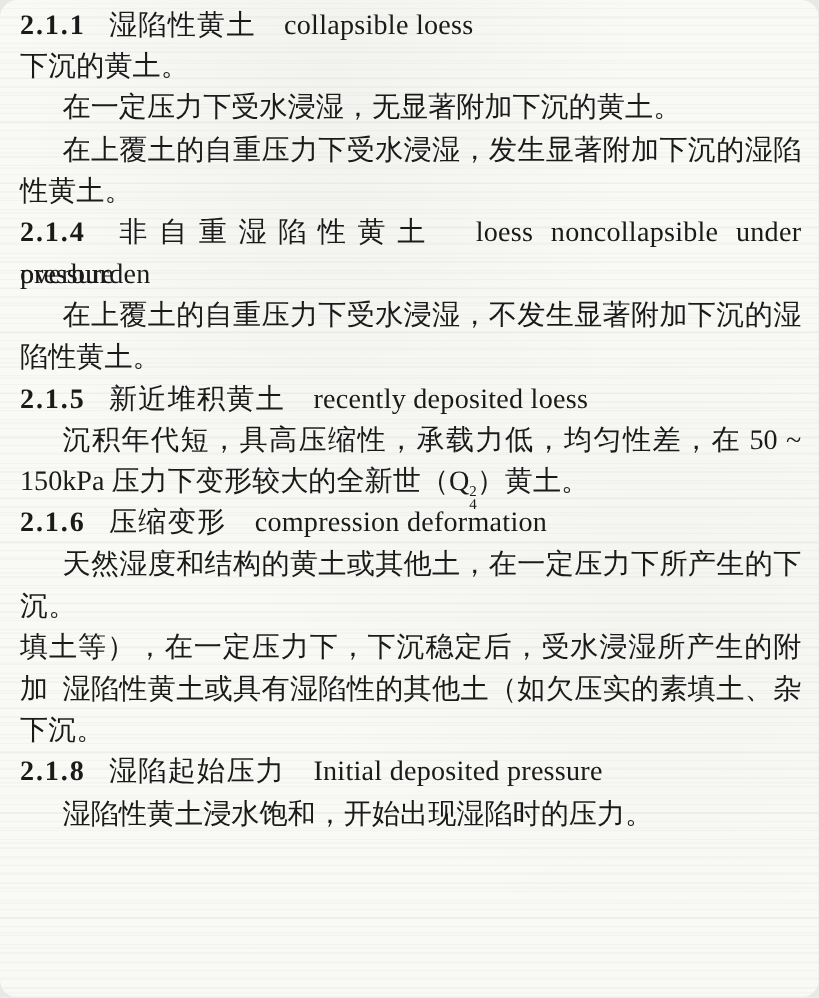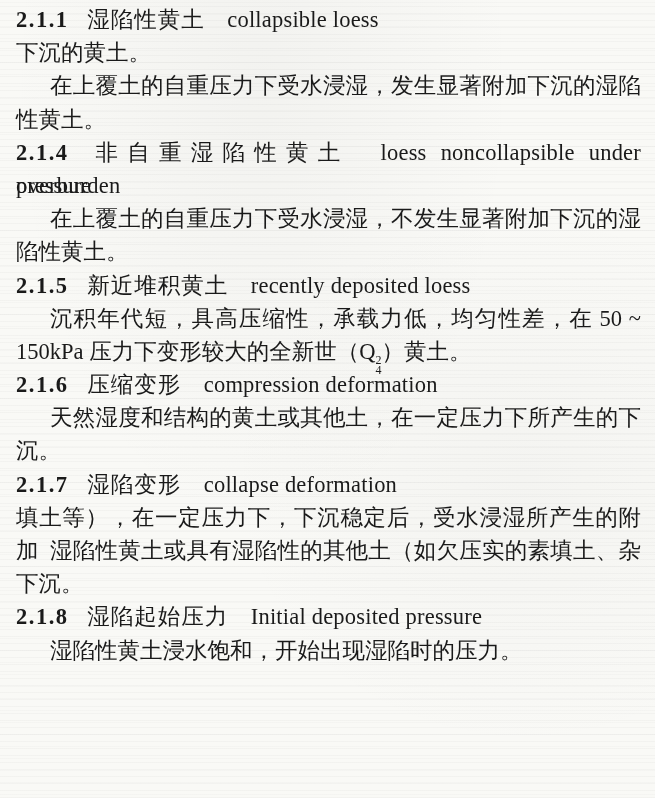--- a/index.html
+++ b/index.html
@@ -14,20 +14,21 @@
         rgba(0,0,0,0) 1px, rgba(0,0,0,0) 7px),
       repeating-linear-gradient(0deg,
         rgba(0,0,0,0) 0px, rgba(0,0,0,0) 3px,
         rgba(150,150,150,0.045) 3px, rgba(150,150,150,0.045) 4px,
         rgba(0,0,0,0) 4px, rgba(0,0,0,0) 12px),
       radial-gradient(ellipse at 40% 10%, rgba(120,120,120,0.05), rgba(0,0,0,0) 45%),
       radial-gradient(ellipse at 80% 60%, rgba(120,120,120,0.04), rgba(0,0,0,0) 40%);
     overflow:hidden;
     font-family:"Liberation Serif","DejaVu Serif",serif;
     color:var(--ink,#1a1a1a);
+    border-radius:14px;
   }
   .content{
     position:absolute;left:16px;top:3px;width:625px;
   }
   .line{
     height:33.2px;
     line-height:33.2px;
     font-size:22.5px;
     white-space:normal;
     overflow:visible;
@@ -59,35 +60,35 @@
     letter-spacing:0;
   }
 </style>
 </head>
 <body>
 
 <div class="page">
   <div class="content">
       <div class="line h"><span class="num">2.1.1</span> <span class="zh">湿陷性黄土</span> <span class="en">collapsible loess</span></div>
       <div class="line">下沉的黄土。</div>
+      <div class="line first">在一定压力下受水浸湿，无显著附加下沉的黄土。</div>
       <div class="line first fill">在上覆土的自重压力下受水浸湿，发生显著附加下沉的湿陷</div>
       <div class="line">性黄土。</div>
       <div class="line h fill"><span class="num">2.1.4</span> <span class="zh">非自重湿陷性黄土</span> <span class="en">loess noncollapsible under overburden</span></div>
       <div class="line">pressure</div>
       <div class="line first fill">在上覆土的自重压力下受水浸湿，不发生显著附加下沉的湿</div>
       <div class="line">陷性黄土。</div>
       <div class="line h"><span class="num">2.1.5</span> <span class="zh">新近堆积黄土</span> <span class="en">recently deposited loess</span></div>
       <div class="line first fill">沉积年代短，具高压缩性，承载力低，均匀性差，在 50 ~</div>
       <div class="line">150kPa 压力下变形较大的全新世（<span>Q</span><span class="qs">
           <span class="sup">2</span>
           <span class="sub">4</span>
         </span>）黄土。</div>
       <div class="line h"><span class="num">2.1.6</span> <span class="zh">压缩变形</span> <span class="en">compression deformation</span></div>
       <div class="line first fill">天然湿度和结构的黄土或其他土，在一定压力下所产生的下</div>
       <div class="line">沉。</div>
-      <div class="line h"><span class="num">2.1.7</span> <span class="zh">湿陷变形</span> <span class="en">collapse deformation</span></div>
       <div class="line fill">填土等），在一定压力下，下沉稳定后，受水浸湿所产生的附加</div>
       <div class="line first fill">湿陷性黄土或具有湿陷性的其他土（如欠压实的素填土、杂</div>
       <div class="line">下沉。</div>
       <div class="line h"><span class="num">2.1.8</span> <span class="zh">湿陷起始压力</span> <span class="en">Initial deposited pressure</span></div>
       <div class="line first">湿陷性黄土浸水饱和，开始出现湿陷时的压力。</div>
     </div>
 </div>
 
 </body></html>

